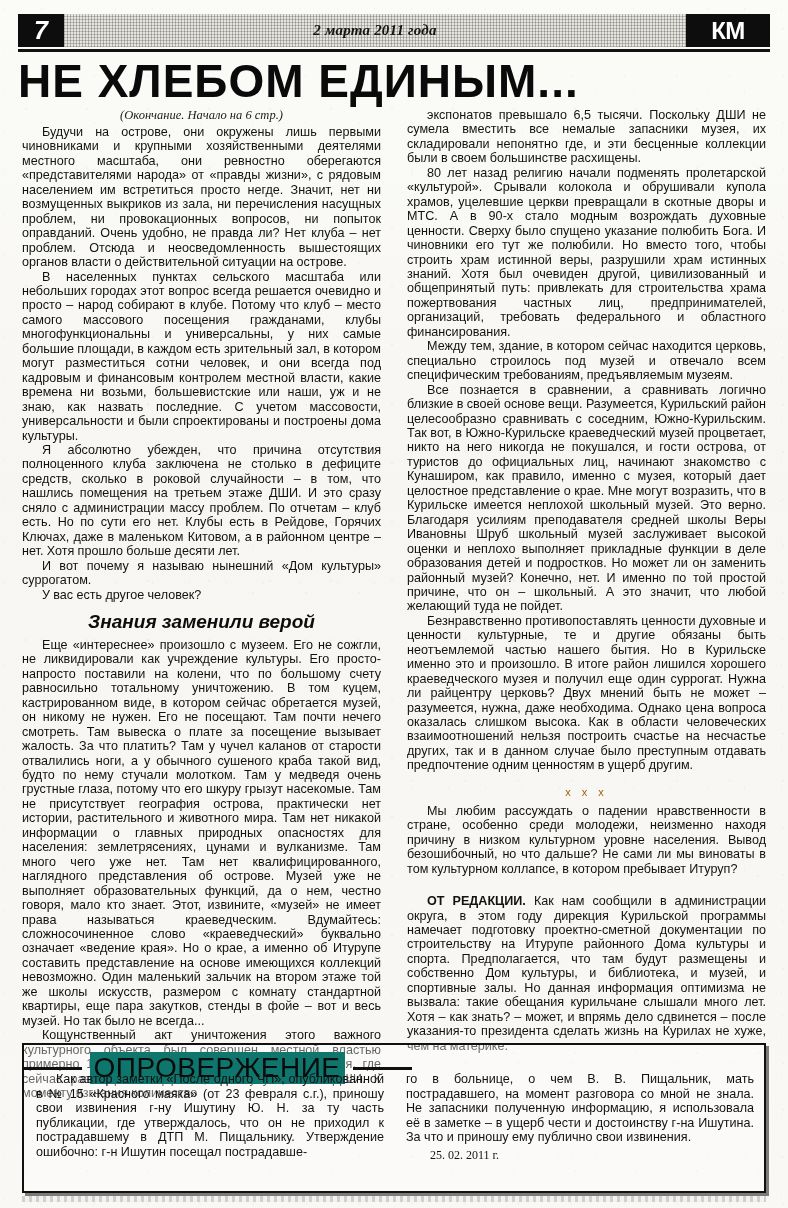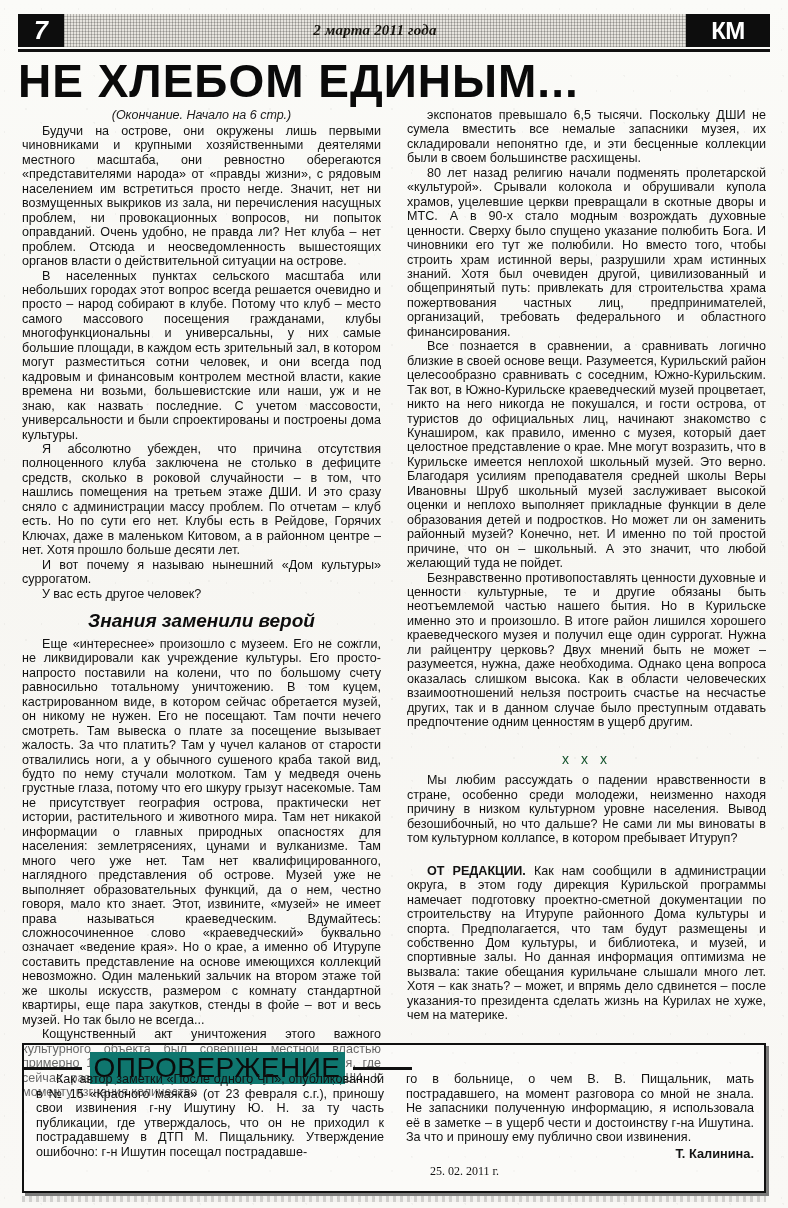--- a/index.html
+++ b/index.html
@@ -115,21 +115,21 @@
     left: 22px;
     top: 108px;
     width: 744px;
     display: flex;
     gap: 26px;
   }
   .col {
     width: 359px;
   }
   .kicker {
-    font-family: Liberation Sans, sans-serif;
+    font-family: Liberation Serif, serif;
     font-style: italic;
     font-size: 12.5px;
     text-align: center;
     margin: 0 0 2px 0;
     color: #1a1a1a;
   }
   p.body {
     margin: 0;
     font-size: 12.6px;
     line-height: 14.45px;
@@ -143,24 +143,24 @@
     font-family: Liberation Sans, sans-serif;
     font-weight: bold;
     font-style: italic;
     font-size: 19px;
     text-align: center;
     margin: 9px 0 5px 0;
     color: #0d0d0d;
   }
   .stars {
     text-align: center;
-    font-size: 14px;
+    font-size: 11px;
     letter-spacing: 4px;
-    margin: 22px 0 6px 0;
-    color: #14532d;
+    margin: 13px 0 6px 0;
+    color: #a16207;
   }
   .editorial-lead {
     font-weight: bold;
   }
   .spacer-lg { height: 18px; }
 
   
   .retraction {
     position: absolute;
     left: 22px;
@@ -267,20 +267,21 @@
 
       <div class="subhead">Знания заменили верой</div>
 
       <p class="body">Еще «интереснее» произошло с музеем. Его не сожгли, не ликвидировали как учреждение культуры. Его просто-напросто поставили на колени, что по большому счету равносильно тотальному уничтожению. В том куцем, кастрированном виде, в котором сейчас обретается музей, он никому не нужен. Его не посещают. Там почти нечего смотреть. Там вывеска о плате за посещение вызывает жалость. За что платить? Там у чучел каланов от старости отвалились ноги, а у обычного сушеного краба такой вид, будто по нему стучали молотком. Там у медведя очень грустные глаза, потому что его шкуру грызут насекомые. Там не присутствует география острова, практически нет истории, растительного и животного мира. Там нет никакой информации о главных природных опасностях для населения: землетрясениях, цунами и вулканизме. Там много чего уже нет. Там нет квалифицированного, наглядного представления об острове. Музей уже не выполняет образовательных функций, да о нем, честно говоря, мало кто знает. Этот, извините, «музей» не имеет права называться краеведческим. Вдумайтесь: сложносочиненное слово «краеведческий» буквально означает «ведение края». Но о крае, а именно об Итурупе составить представление на основе имеющихся коллекций невозможно. Один маленький зальчик на втором этаже той же школы искусств, размером с комнату стандартной квартиры, еще пара закутков, стенды в фойе – вот и весь музей. Но так было не всегда...</p>
       <p class="body">Кощунственный акт уничтожения этого важного культурного объекта был совершен местной властью примерно 10 лет назад. Музей выбросили из здания, где сейчас размещается церковь, и засунули его в ДШИ. К моменту изгнания количество</p>
     </div>
 
     <div class="col">
       <p class="body">экспонатов превышало 6,5 тысячи. Поскольку ДШИ не сумела вместить все немалые запасники музея, их складировали непонятно где, и эти бесценные коллекции были в своем большинстве расхищены.</p>
       <p class="body">80 лет назад религию начали подменять пролетарской «культурой». Срывали колокола и обрушивали купола храмов, уцелевшие церкви превращали в скотные дворы и МТС. А в 90-х стало модным возрождать духовные ценности. Сверху было спущено указание полюбить Бога. И чиновники его тут же полюбили. Но вместо того, чтобы строить храм истинной веры, разрушили храм истинных знаний. Хотя был очевиден другой, цивилизованный и общепринятый путь: привлекать для строительства храма пожертвования частных лиц, предпринимателей, организаций, требовать федерального и областного финансирования.</p>
+      <p class="body">Между тем, здание, в котором сейчас находится церковь, специально строилось под музей и отвечало всем специфическим требованиям, предъявляемым музеям.</p>
       <p class="body">Все познается в сравнении, а сравнивать логично близкие в своей основе вещи. Разумеется, Курильский район целесообразно сравнивать с соседним, Южно-Курильским. Так вот, в Южно-Курильске краеведческий музей процветает, никто на него никогда не покушался, и гости острова, от туристов до официальных лиц, начинают знакомство с Кунаширом, как правило, именно с музея, который дает целостное представление о крае. Мне могут возразить, что в Курильске имеется неплохой школьный музей. Это верно. Благодаря усилиям преподавателя средней школы Веры Ивановны Шруб школьный музей заслуживает высокой оценки и неплохо выполняет прикладные функции в деле образования детей и подростков. Но может ли он заменить районный музей? Конечно, нет. И именно по той простой причине, что он – школьный. А это значит, что любой желающий туда не пойдет.</p>
       <p class="body">Безнравственно противопоставлять ценности духовные и ценности культурные, те и другие обязаны быть неотъемлемой частью нашего бытия.  Но в Курильске именно это и произошло. В итоге район лишился хорошего краеведческого музея и получил еще один суррогат. Нужна ли райцентру церковь? Двух мнений быть не может – разумеется, нужна, даже необходима. Однако цена вопроса оказалась слишком высока. Как в области человеческих взаимоотношений нельзя построить счастье на несчастье других, так и в данном случае было преступным отдавать предпочтение одним ценностям в ущерб другим.</p>
 
       <div class="stars">x x x</div>
 
       <p class="body">Мы любим рассуждать о падении нравственности в стране, особенно среди молодежи, неизменно находя причину в низком культурном уровне населения. Вывод безошибочный, но что дальше? Не сами ли мы виноваты в том культурном коллапсе, в котором пребывает Итуруп?</p>
 
       <div class="spacer-lg"></div>
 
       <p class="body"><span class="editorial-lead">ОТ РЕДАКЦИИ.</span><span> Как нам сообщили в администрации округа, в этом году  дирекция Курильской программы намечает подготовку проектно-сметной документации по строительству на Итурупе районного Дома культуры и спорта. Предполагается, что там будут размещены и собственно Дом культуры, и библиотека, и музей, и спортивные залы. Но данная информация оптимизма не вызвала: такие обещания курильчане слышали много лет. Хотя – как знать? – может, и впрямь дело сдвинется – после указания-то президента сделать жизнь на Курилах не хуже, чем на материке.</span></p>
@@ -293,20 +294,19 @@
     <div class="rt-rule short"></div>
     <div class="retraction-title">ОПРОВЕРЖЕНИЕ</div>
     <div class="rt-rule"></div>
   </div>
   <div class="retraction-cols">
     <div class="retraction-col">
       <p>Как автор заметки «После одного ЧП», опубликованной в № 15 «Красного маяка» (от 23 февраля с.г.), приношу свои извинения г-ну Ишутину Ю. Н. за ту часть публикации, где утверждалось, что он не приходил к пострадавшему в ДТП М. Пищальнику. Утверждение ошибочно: г-н Ишутин посещал пострадавше-</p>
     </div>
     <div class="retraction-col">
       <p class="noindent">го в больнице, о чем  В. В. Пищальник, мать пострадавшего, на момент разговора со мной не знала. Не запасники полученную информацию, я использовала её в заметке – в ущерб чести и достоинству г-на Ишутина. За что и приношу ему публично свои извинения.</p>
-      <div class="sign">Т. Калинина.</div>
       <div class="sign-date">25. 02. 2011 г.</div>
     </div>
   </div>
 
   <div class="bottom-smudge"></div>
 
 </div>
 
 </body></html>

